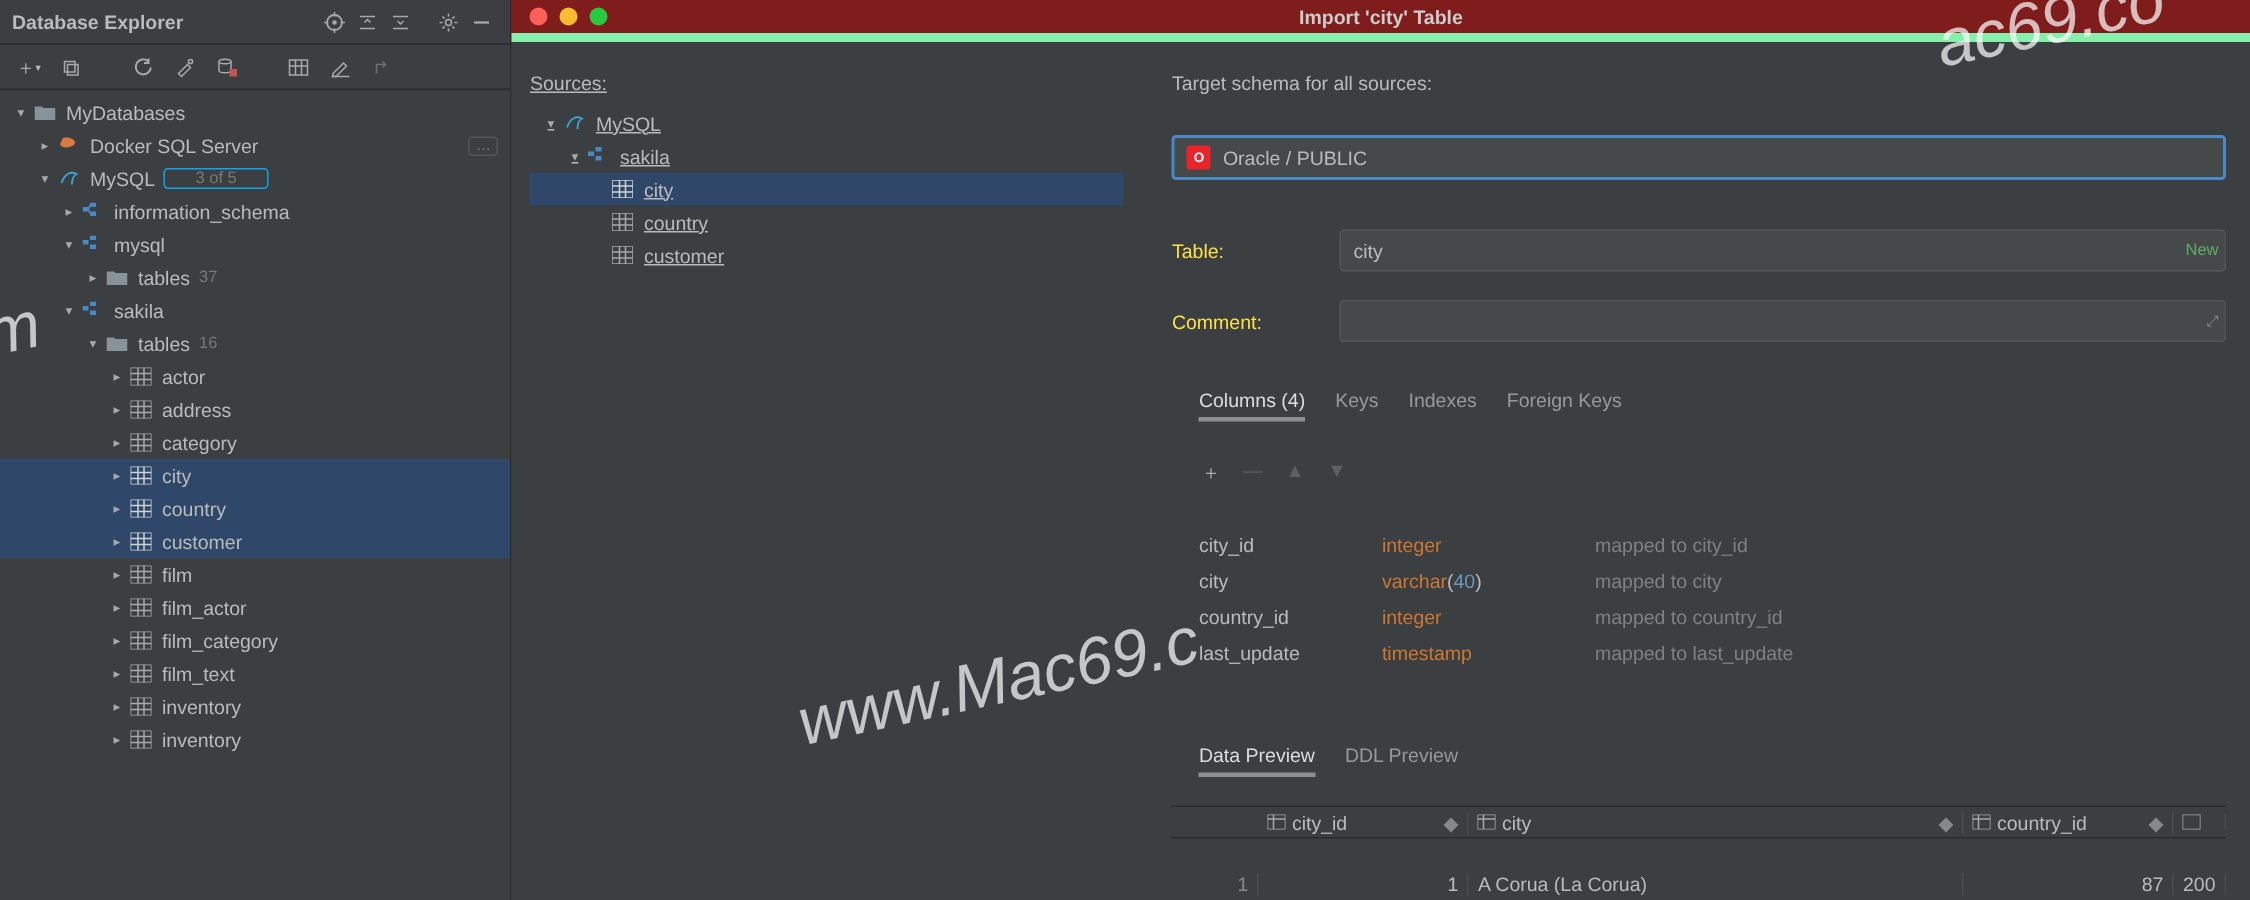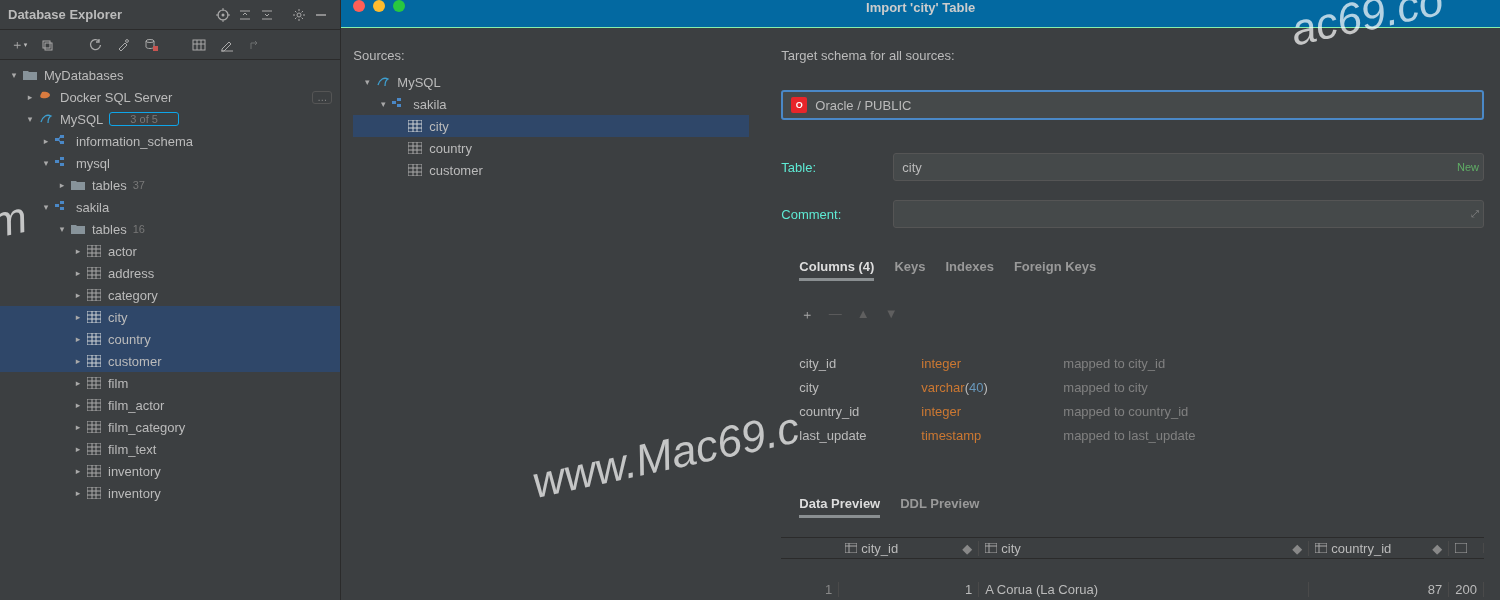--- a/index.html
+++ b/index.html
@@ -13,40 +13,40 @@
 .tree { flex:1; overflow:auto; padding:4px 0; }
 .tree-row { display:flex; align-items:center; height:22px; padding-right:8px; cursor:pointer; white-space:nowrap; }
 .tree-row.selected { background:#2f4769; }
 .chevron { width:12px; height:12px; display:inline-flex; align-items:center; justify-content:center; margin-right:2px; color:#a9a9a9; font-size:9px; }
 .node-icon { width:16px; height:16px; margin-right:6px; display:inline-flex; align-items:center; justify-content:center; }
 .node-label { color:#bbbbbb; }
 .node-count { color:#787878; margin-left:6px; font-size:11px; }
 .badge-box { border:1px solid #555; border-radius:3px; padding:0 4px; font-size:10px; color:#888; margin-left:auto; }
 .pad-0{padding-left:8px}.pad-1{padding-left:24px}.pad-2{padding-left:40px}.pad-3{padding-left:56px}.pad-4{padding-left:72px}
 
-.mac-titlebar { height:28px; background:#0369a1; display:flex; position:relative; border-bottom:1px solid #86efac; }
+.mac-titlebar { height:28px; background:#7f1d1d; display:flex; align-items:center; position:relative; border-bottom:6px solid #86efac; }
 .traffic { display:flex; gap:8px; margin-left:12px; position:absolute; left:0; }
 .dot{width:12px;height:12px;border-radius:50%;}
 .dot.red{background:#ff5f57}.dot.yellow{background:#febc2e}.dot.green{background:#28c840}
 .win-title { margin:0 auto; font-weight:bold; color:#cccccc; }
 
 .dlg-body { flex:1; display:flex; overflow:hidden; }
-.sources-col { width:420px; padding:20px 12px 0 12px; }
+.sources-col { width:420px; padding:20px 12px 0 12px;text-decoration:underline; }
 .target-col { flex:1; padding:20px 16px 0 0; display:flex; flex-direction:column; gap:19px;margin-left:20px; }
 .section-label { color:#bbbbbb; margin-bottom:8px; }
 .src-tree .tree-row { height:22px; }
 .target-row { display:flex; align-items:center; gap:12px; }
-.target-row .lbl { width:100px; color:#5eead4; }
+.target-row .lbl { width:100px; color:#fde047; }
 .schema-box { flex:1; border:2px solid #4a88c7; border-radius:3px; background:#45494a; height:30px; display:flex; align-items:center; padding:0 8px; gap:8px; }
 .oracle-chip { width:16px; height:16px; background:#e8252a; border-radius:2px; display:flex; align-items:center; justify-content:center; color:#fff; font-size:9px; font-weight:bold; }
 .input-box { flex:1; background:#45494a; border:1px solid #555; border-radius:3px; height:28px; display:flex; align-items:center; padding:0 8px; position:relative; }
 .new-badge { position:absolute; right:4px; color:#5fad65; font-size:11px; }
 .expand-handle { position:absolute; right:4px; color:#888; font-size:10px; }
 .tabs { display:flex; gap:20px; margin-top:8px; padding-left:18px; }
-.tab { padding:4px 0; color:#999; cursor:pointer;font-weight:bold; }
+.tab { padding:4px 0; color:#999; cursor:pointer; }
 .tab.active { color:#ddd; border-bottom:3px solid #8a8f91; }
 .col-toolbar { display:flex; gap:12px; padding:6px 18px; }
 .col-toolbar .tbtn { color:#a9a9a9; cursor:pointer; width:16px; text-align:center; }
 .col-toolbar .tbtn.dis { color:#5f5f5f; }
 .cols-list { padding:2px 18px; font-family:Menlo,Consolas,monospace; font-size:13px; }
 .col-row { display:flex; gap:12px; height:24px; align-items:center; }
 .col-name { width:110px; color:#bbbbbb; }
 .col-type { width:130px; }
 .kw-type{color:#cc7832;} .sym{color:#bbbbbb;} .num{color:#6897bb;}
 .col-map { color:#808080;text-align:right; }

